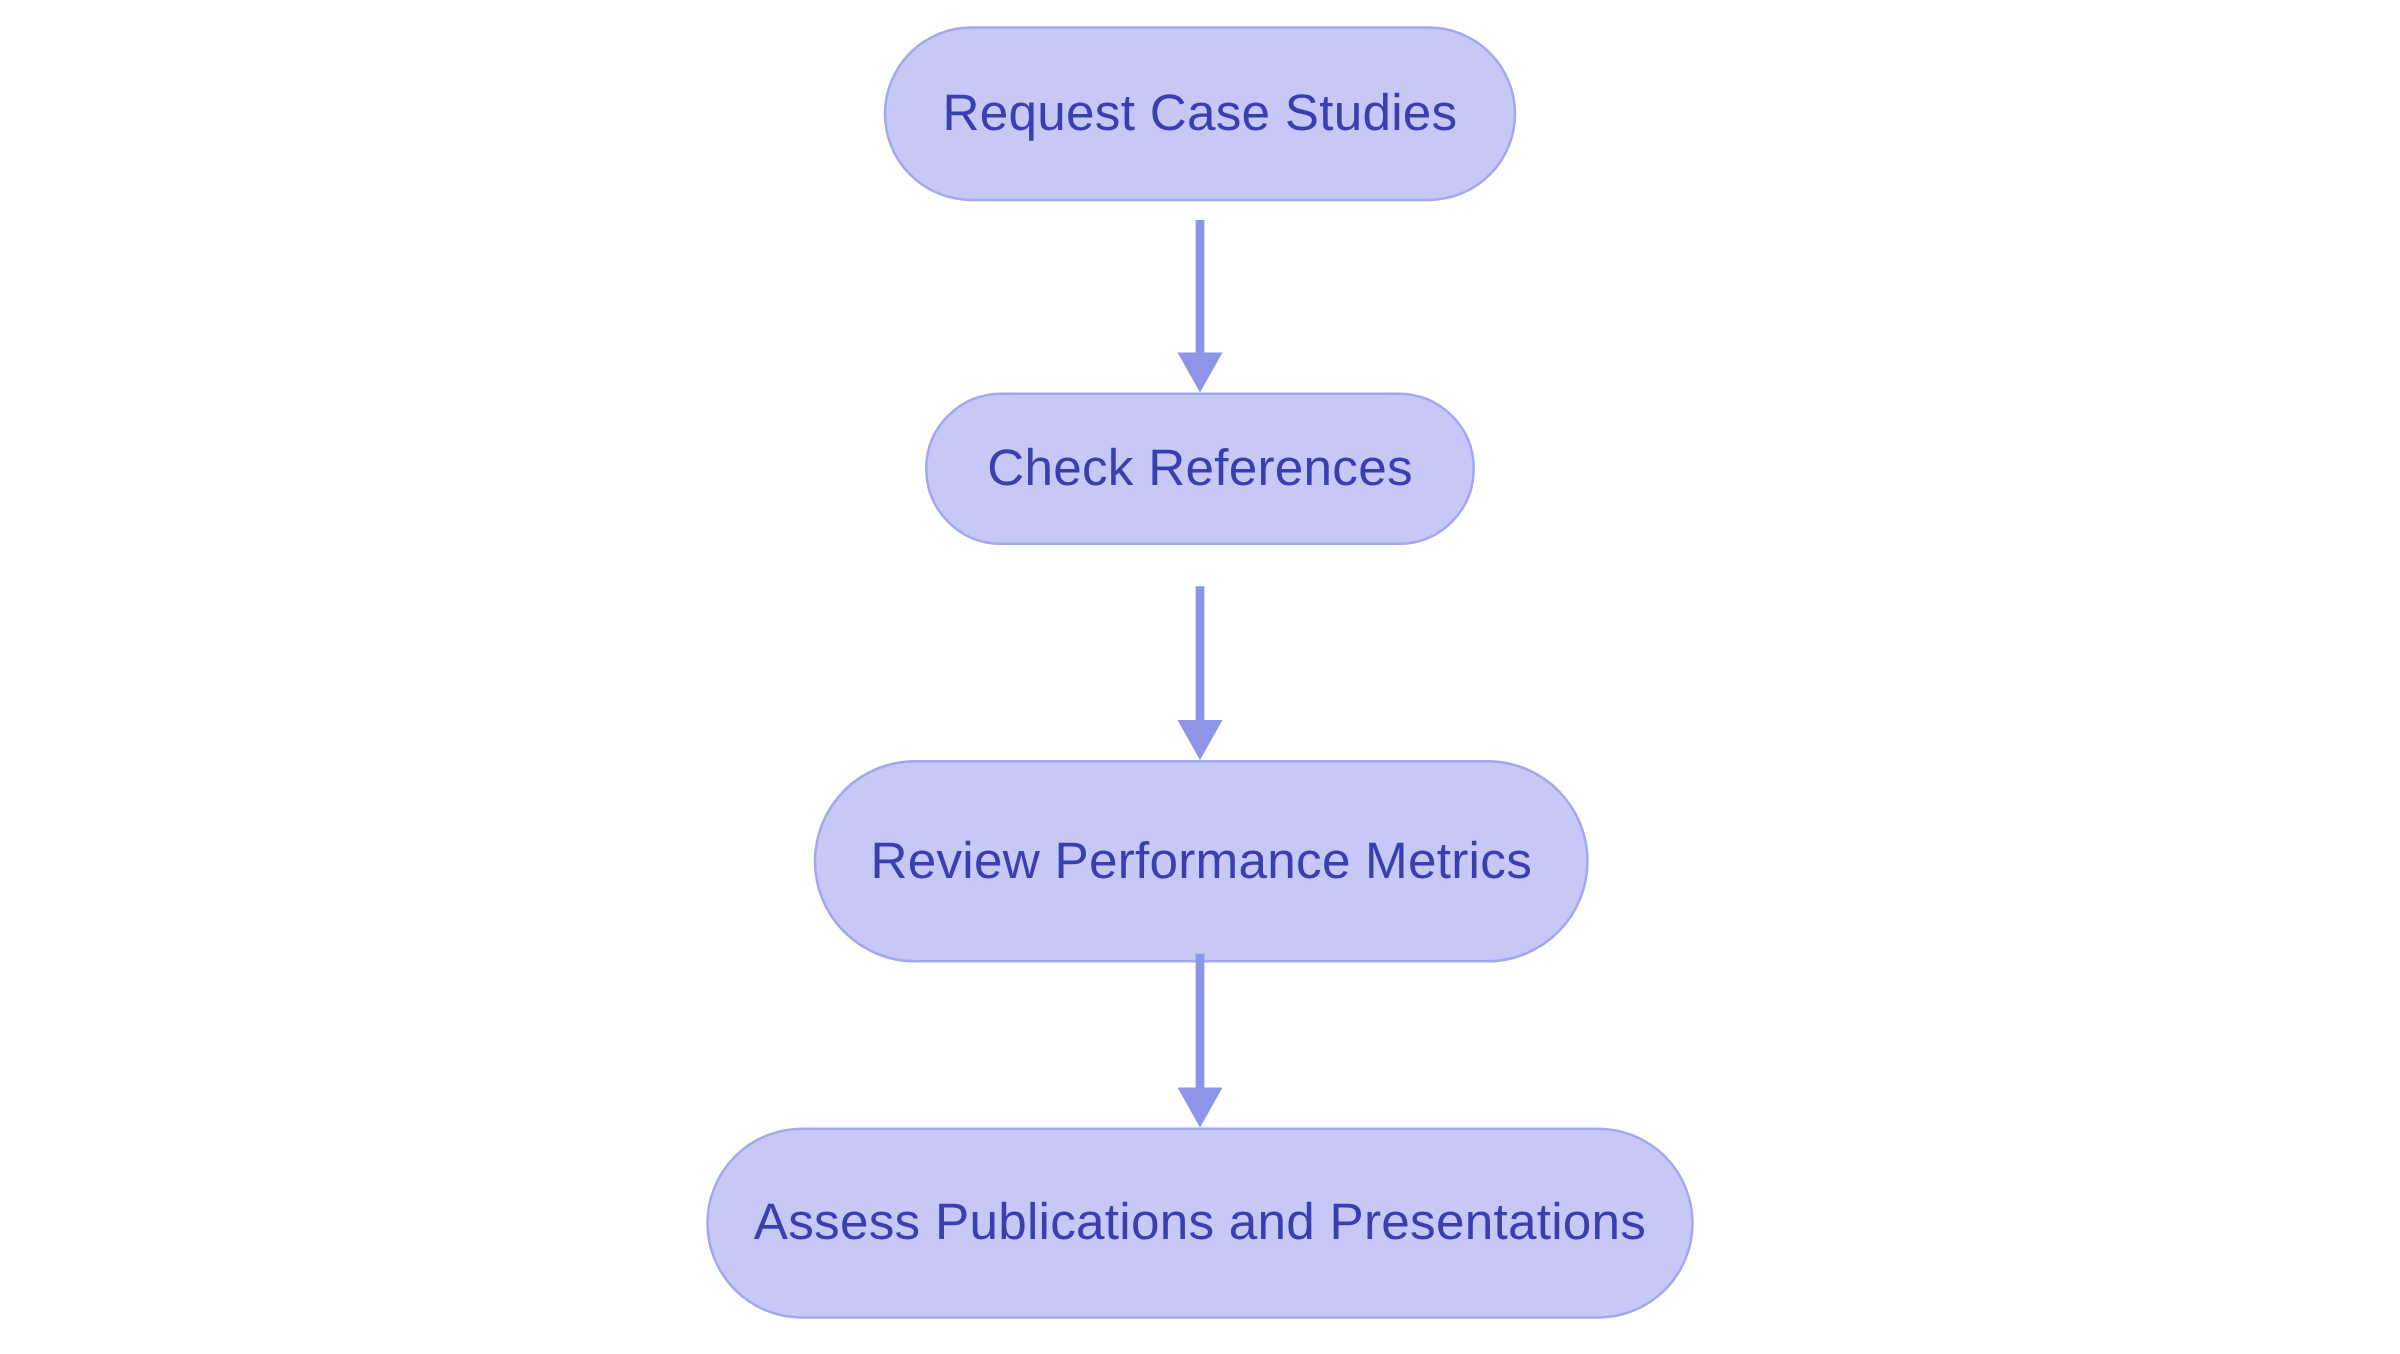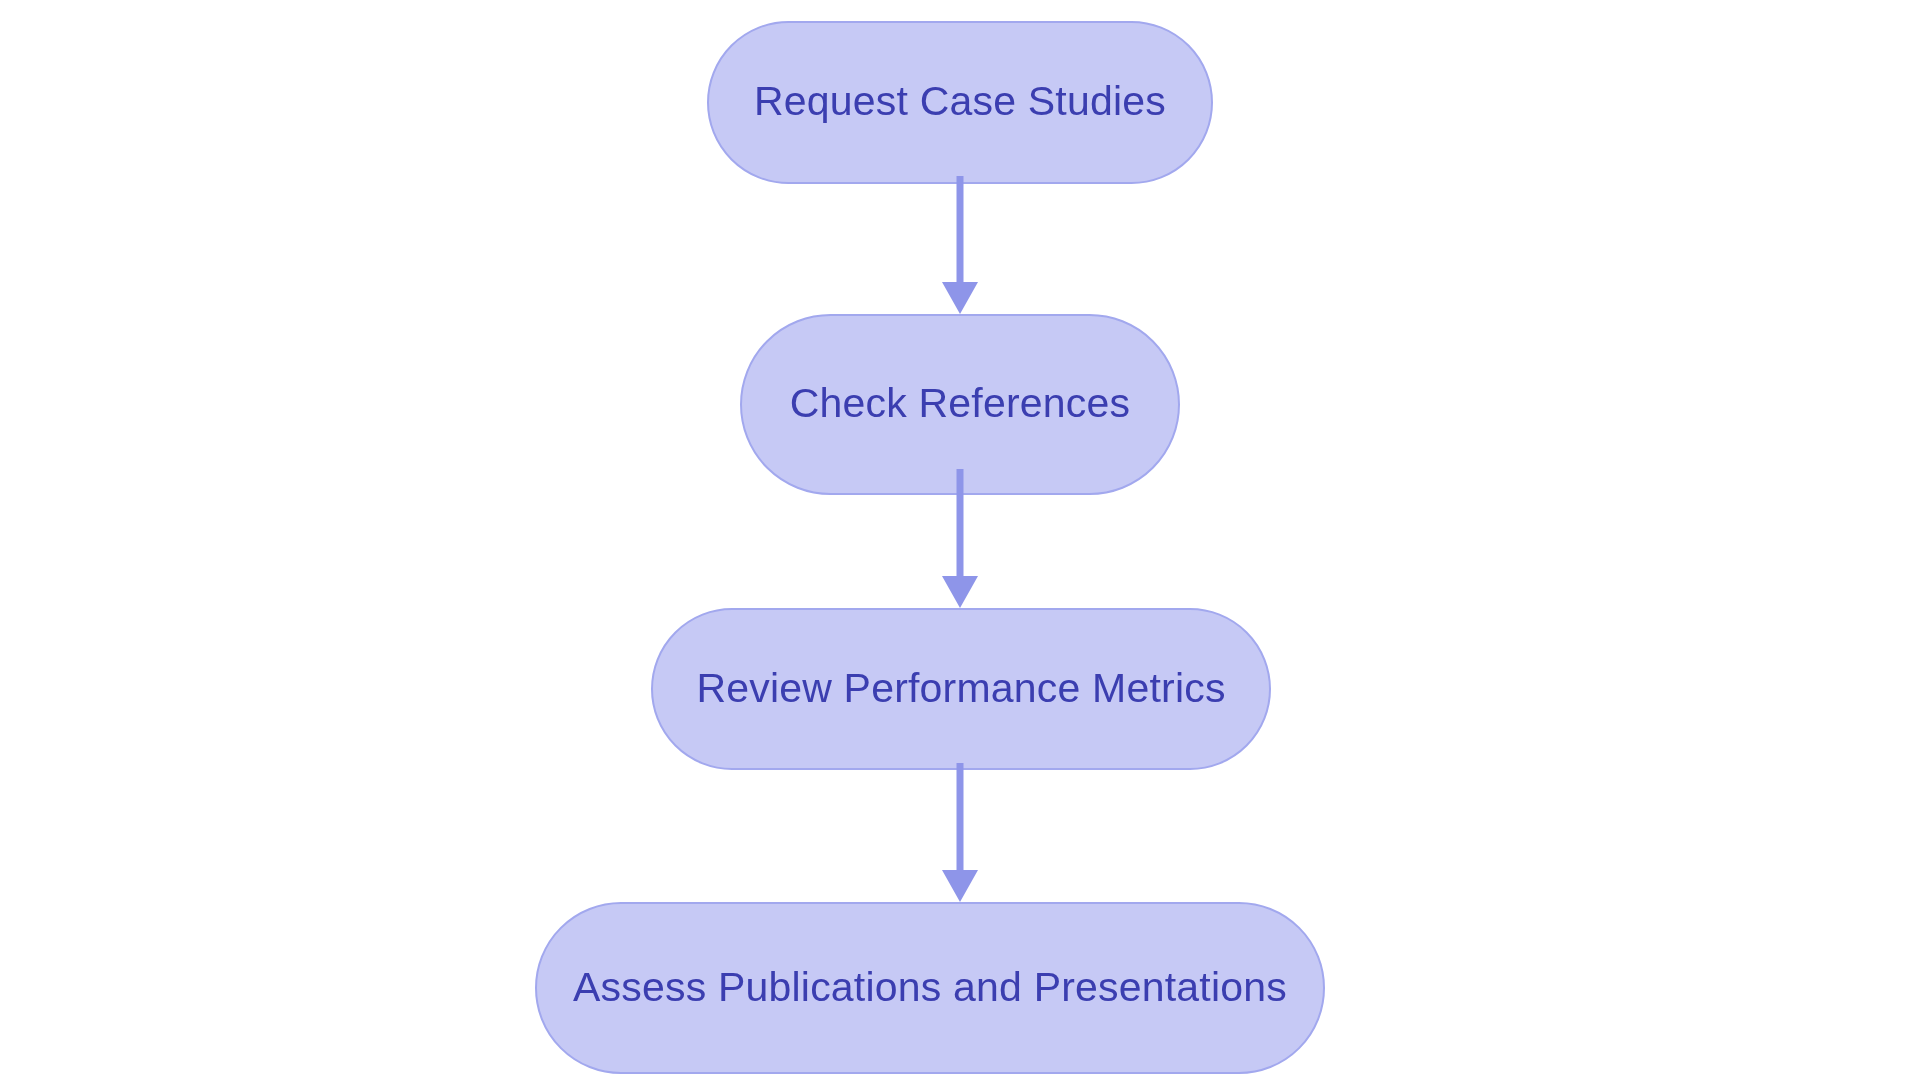--- a/index.html
+++ b/index.html
@@ -31,24 +31,24 @@
   .node-label {
     color: var(--text-color);
     font-size: 41px;
     font-weight: 400;
     letter-spacing: 0.2px;
     white-space: nowrap;
     text-align: center;
     line-height: 1;
     padding-bottom: 2px;
   }
-  .n1 { left: 707px; top: 21px;  width: 506px; height: 163px; }
-  .n2 { left: 740px; top: 314px; width: 440px; height: 181px; }
+  .n1 { left: 707px; top: 21px;  width: 506px; height: 140px; }
+  .n2 { left: 740px; top: 314px; width: 440px; height: 122px; }
   .n3 { left: 651px; top: 608px; width: 620px; height: 162px; }
-  .n4 { left: 535px; top: 902px; width: 790px; height: 172px; }
+  .n4 { left: 565px; top: 902px; width: 790px; height: 153px; }
 
   .edge { position: absolute; left: 942px; width: 36px; }
   .e1 { top: 176px; height: 138px; }
   .e2 { top: 469px; height: 139px; }
   .e3 { top: 763px; height: 139px; }
   .edge-line {
     position: absolute;
     left: 50%;
     transform: translateX(-50%);
     top: 0;

